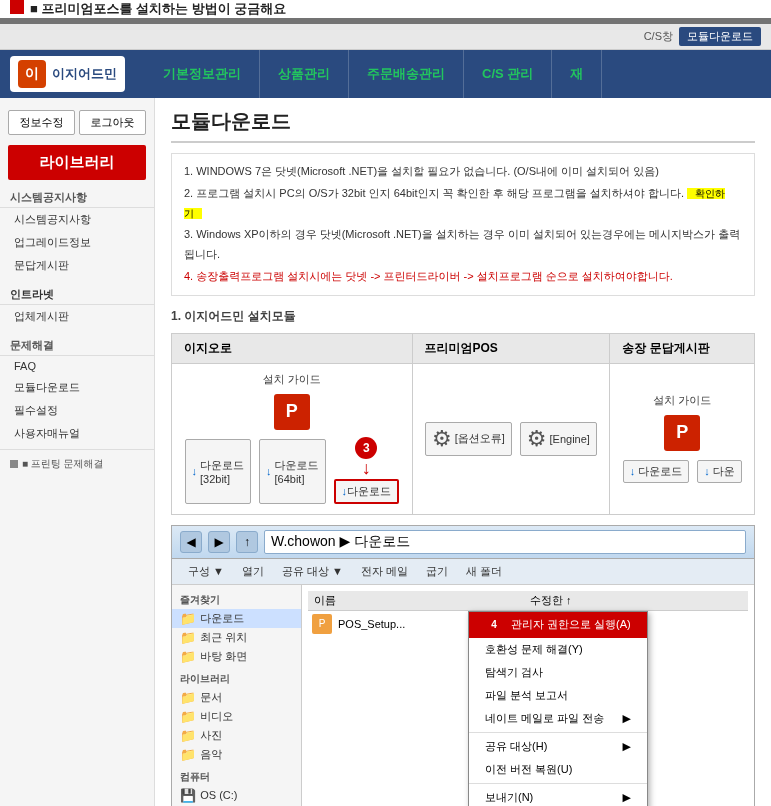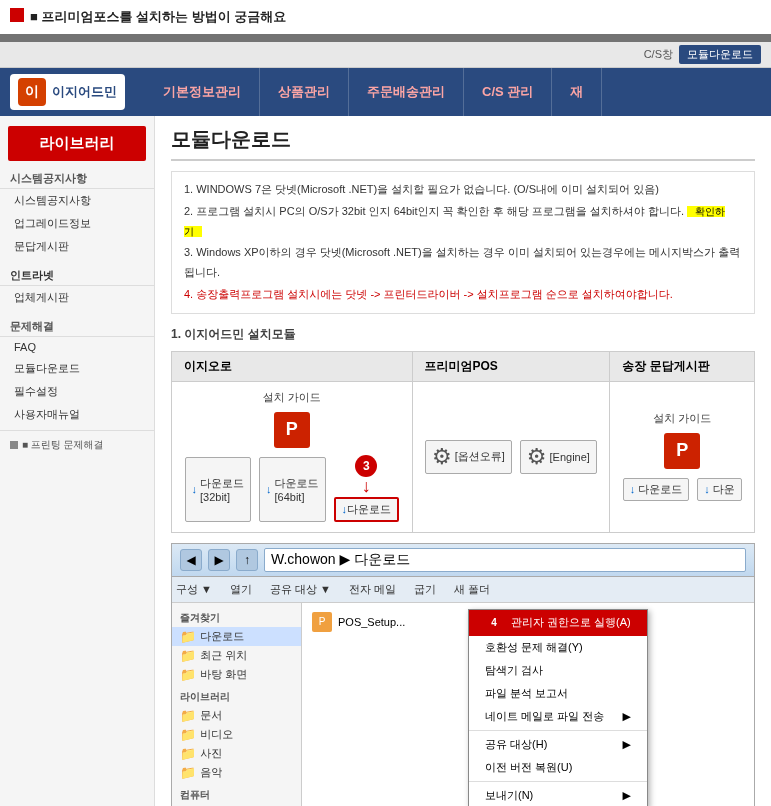--- a/index.html
+++ b/index.html
@@ -1,22 +1,22 @@
 <!DOCTYPE html>
 <html><head>
   <meta charset="utf-8">
   <style>
     * { box-sizing: border-box; margin: 0; padding: 0; }
     body { font-family: 'Malgun Gothic', '맑은 고딕', sans-serif; font-size: 12px; background: #f0f0f0; width: 771px; }
 
     
     .top-title-bar {
       background: #fff;
-      border-bottom: 8px solid #737373;
-      padding: 8px 10px;
+      border-bottom: 6px solid #737373;
+      padding: 0 10px;
       display: flex;
       align-items: flex-start;
       gap: 6px;
     }
     .top-title-bar .red-square {
       width: 14px; height: 14px; background: #cc0000; flex-shrink: 0;
     }
     .top-title-bar .title-text {
       font-size: 13px; color: #222; font-weight: bold;
     }
@@ -35,21 +35,21 @@
       margin-right: 20px;
     }
     .nav-logo .logo-icon {
       width: 28px; height: 28px; background: #d44000; border-radius: 4px;
       display: flex; align-items: center; justify-content: center;
       color: #fff; font-size: 14px; font-weight: bold;
     }
     .nav-logo .logo-text { font-size: 13px; color: #2a4a7f; font-weight: bold; }
     .nav-items { display: flex; gap: 0; flex: 1; }
     .nav-item {
-      color: #fca5a5; padding: 0 18px; font-size: 13px; font-weight: bold;
+      color: #22c55e; padding: 0 18px; font-size: 13px; font-weight: bold;
       height: 48px; display: flex; align-items: center; cursor: pointer;
       border-right: 1px solid rgba(255,255,255,0.2);
     }
 
     
     .cs-bar {
       background: #e8e8e8;
       border-bottom: 1px solid #ccc;
       display: flex;
       justify-content: flex-end;
@@ -216,21 +216,21 @@
       font-size: 12px; cursor: pointer;
     }
     .explorer-path {
       display: flex; align-items: center; gap: 4px;
       background: #fff; border: 1px solid #8aabcc;
       padding: 2px 6px; border-radius: 2px; flex: 1;
       font-size: 14px;
     }
     .explorer-toolbar {
       background: #e4ecf4;
-      padding: 3px 0;
+      padding: 3px 12px;
       display: flex;
       gap: 10px;
       border-bottom: 1px solid #ccc;
       align-items: center;
     }
     .explorer-toolbar-item {
       font-size: 11px; color: #333; cursor: pointer;
       padding: 2px 4px;
     }
     .explorer-body {
@@ -359,20 +359,24 @@
     <div class="nav-item">상품관리</div>
     <div class="nav-item">주문배송관리</div>
     <div class="nav-item">C/S 관리</div>
     <div class="nav-item">재</div>
   </div>
 </div>
 
 <div class="main-layout">
 
   <div class="sidebar">
+    <div class="sidebar-top-btns">
+      <button class="sidebar-btn">정보수정</button>
+      <button class="sidebar-btn">로그아웃</button>
+    </div>
     <div class="sidebar-customer">라이브러리</div>
 
     <div class="sidebar-section">
       <div class="sidebar-section-title">시스템공지사항</div>
       <a class="sidebar-link">시스템공지사항</a>
       <a class="sidebar-link">업그레이드정보</a>
       <a class="sidebar-link">문답게시판</a>
     </div>
 
     <div class="sidebar-section">
@@ -518,20 +522,24 @@
           </div>
           <div class="fav-title" style="margin-top:4px;">컴퓨터</div>
           <div class="explorer-sidebar-item">
             <span class="folder-icon">💾</span>
             <span>OS (C:)</span>
           </div>
           <div class="fav-title" style="margin-top:4px;">네트워크</div>
         </div>
 
         <div class="explorer-content">
+          <div class="explorer-col-header">
+            <span>이름</span>
+            <span>수정한 ↑</span>
+          </div>
 
           <div class="explorer-file-row" style="position:relative;">
             <div class="file-icon">P</div>
             <span>POS_Setup...</span>
 
             <div class="context-menu">
               <div class="context-menu-item highlighted">
                 <span class="step-badge" style="width:18px;height:18px;font-size:10px;margin-right:4px;">4</span>
                 <span>관리자 권한으로 실행(A)</span>
               </div>

